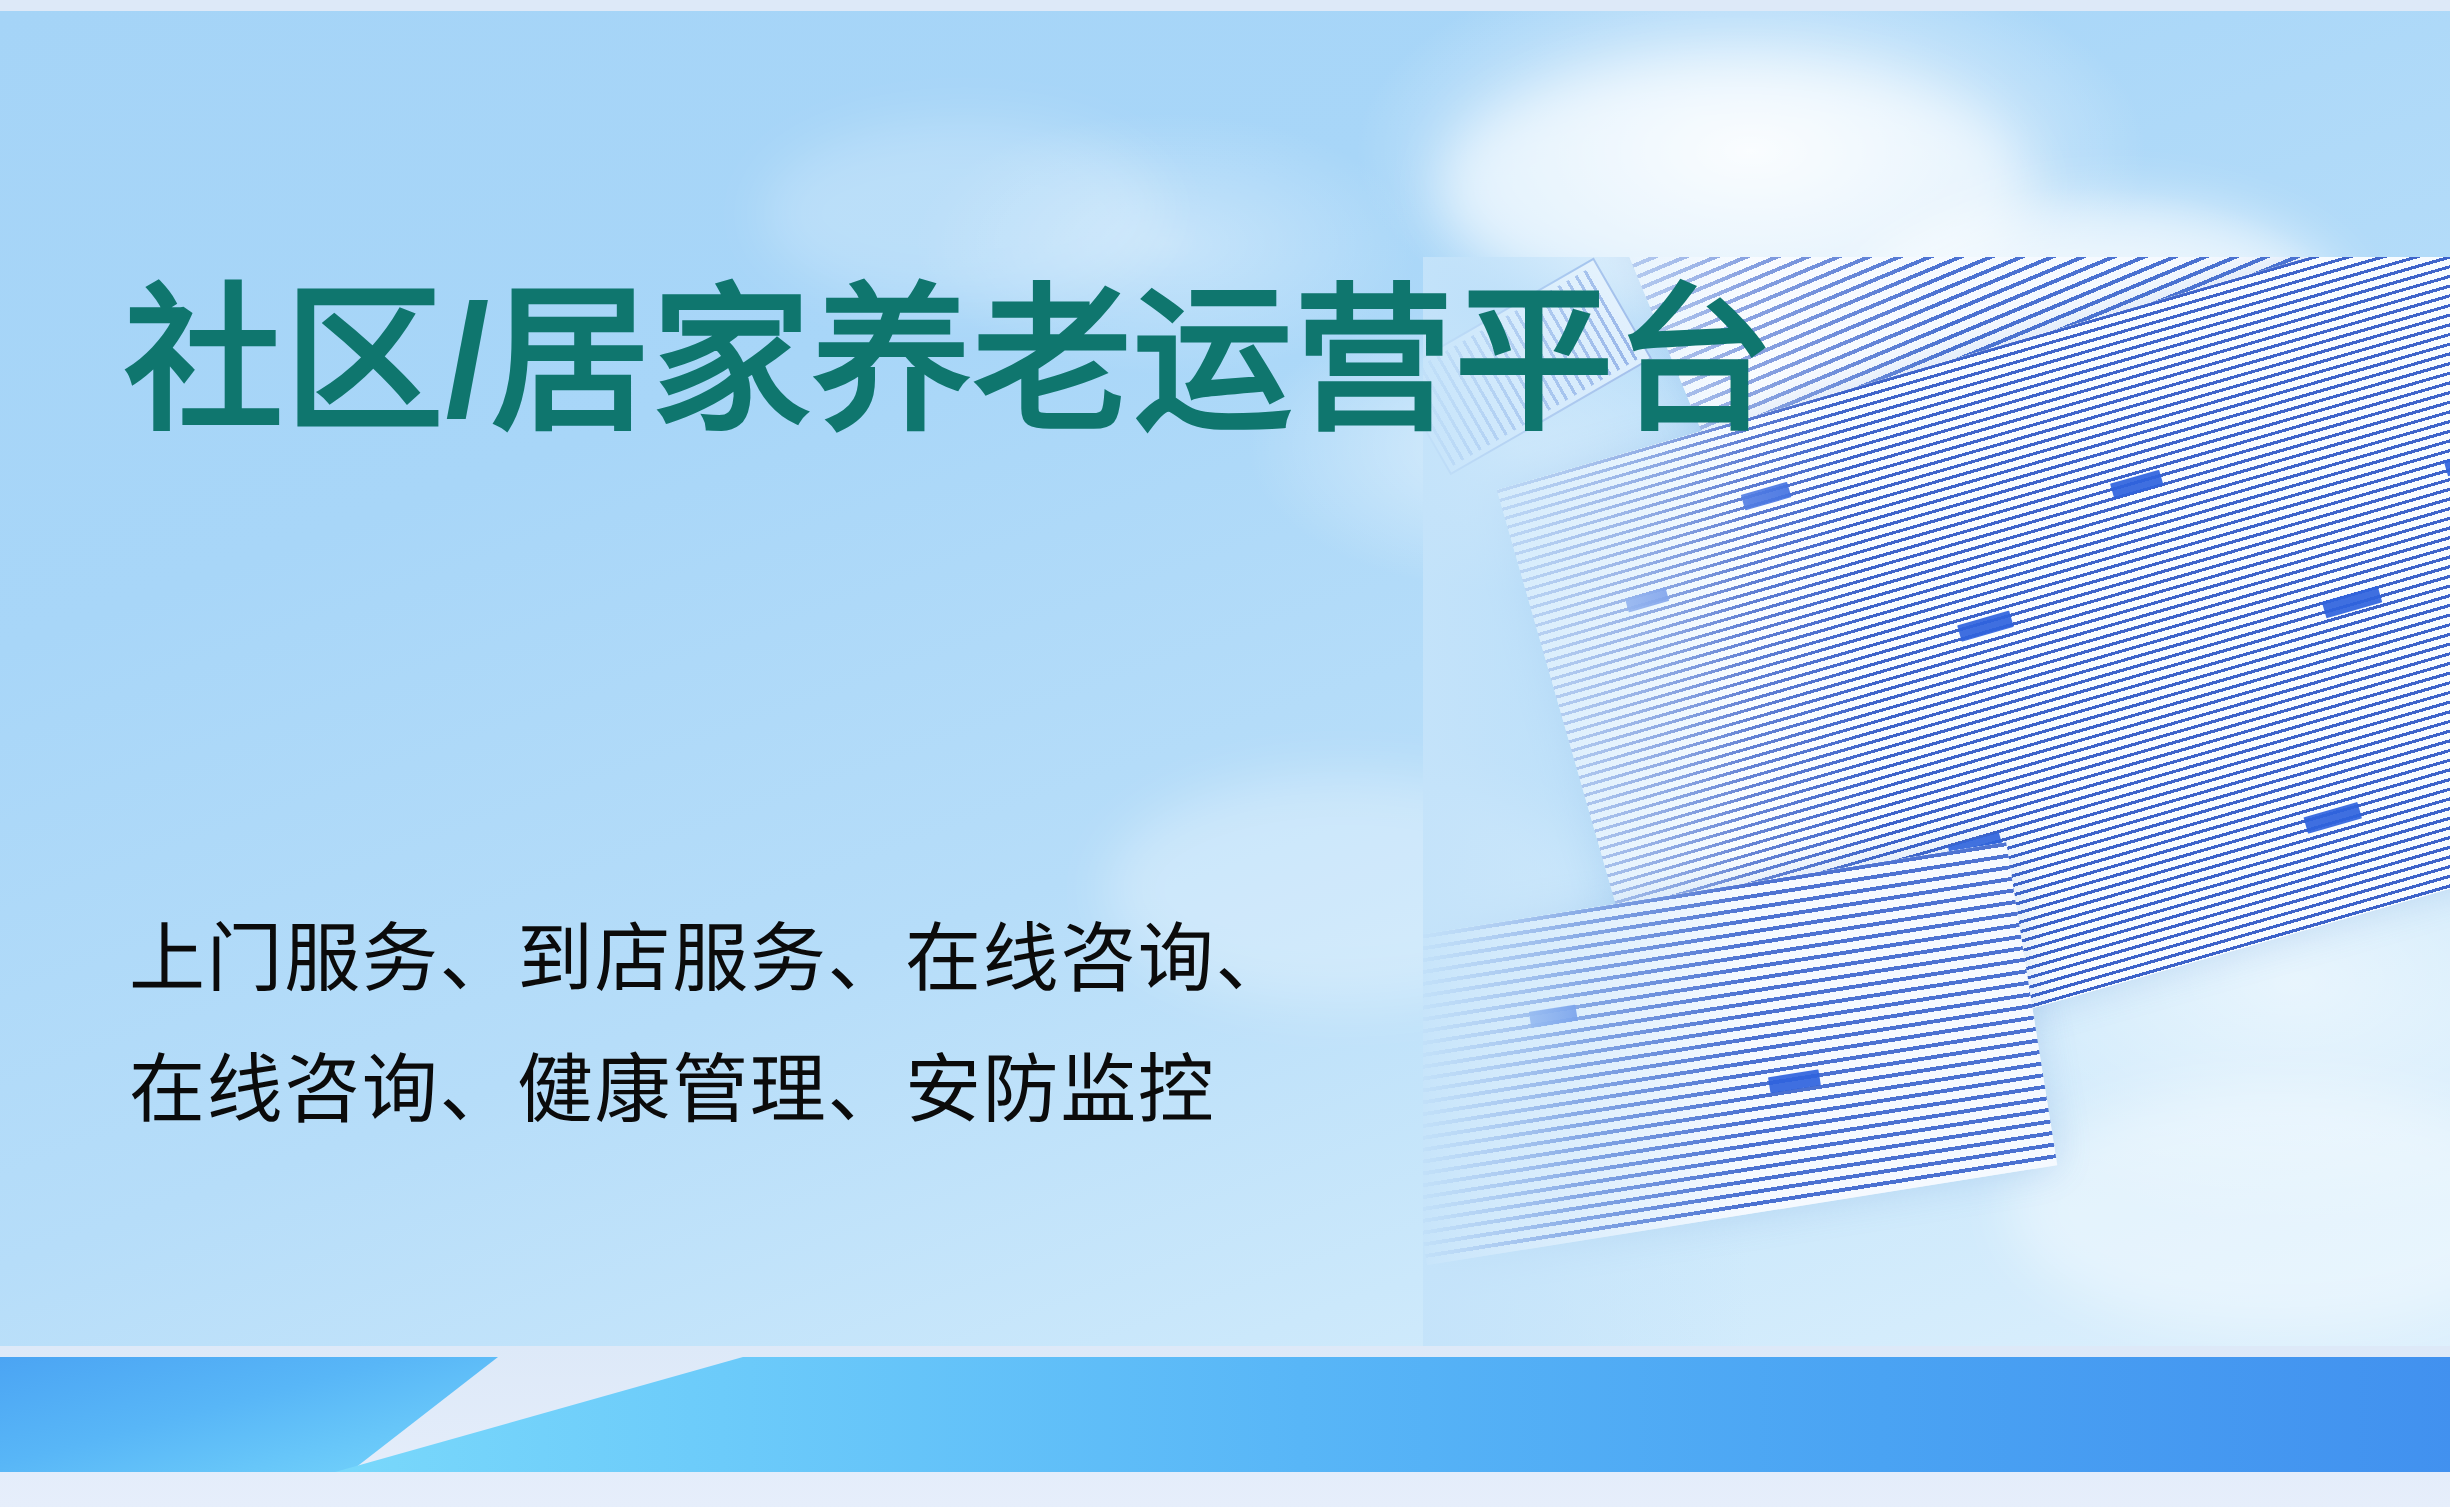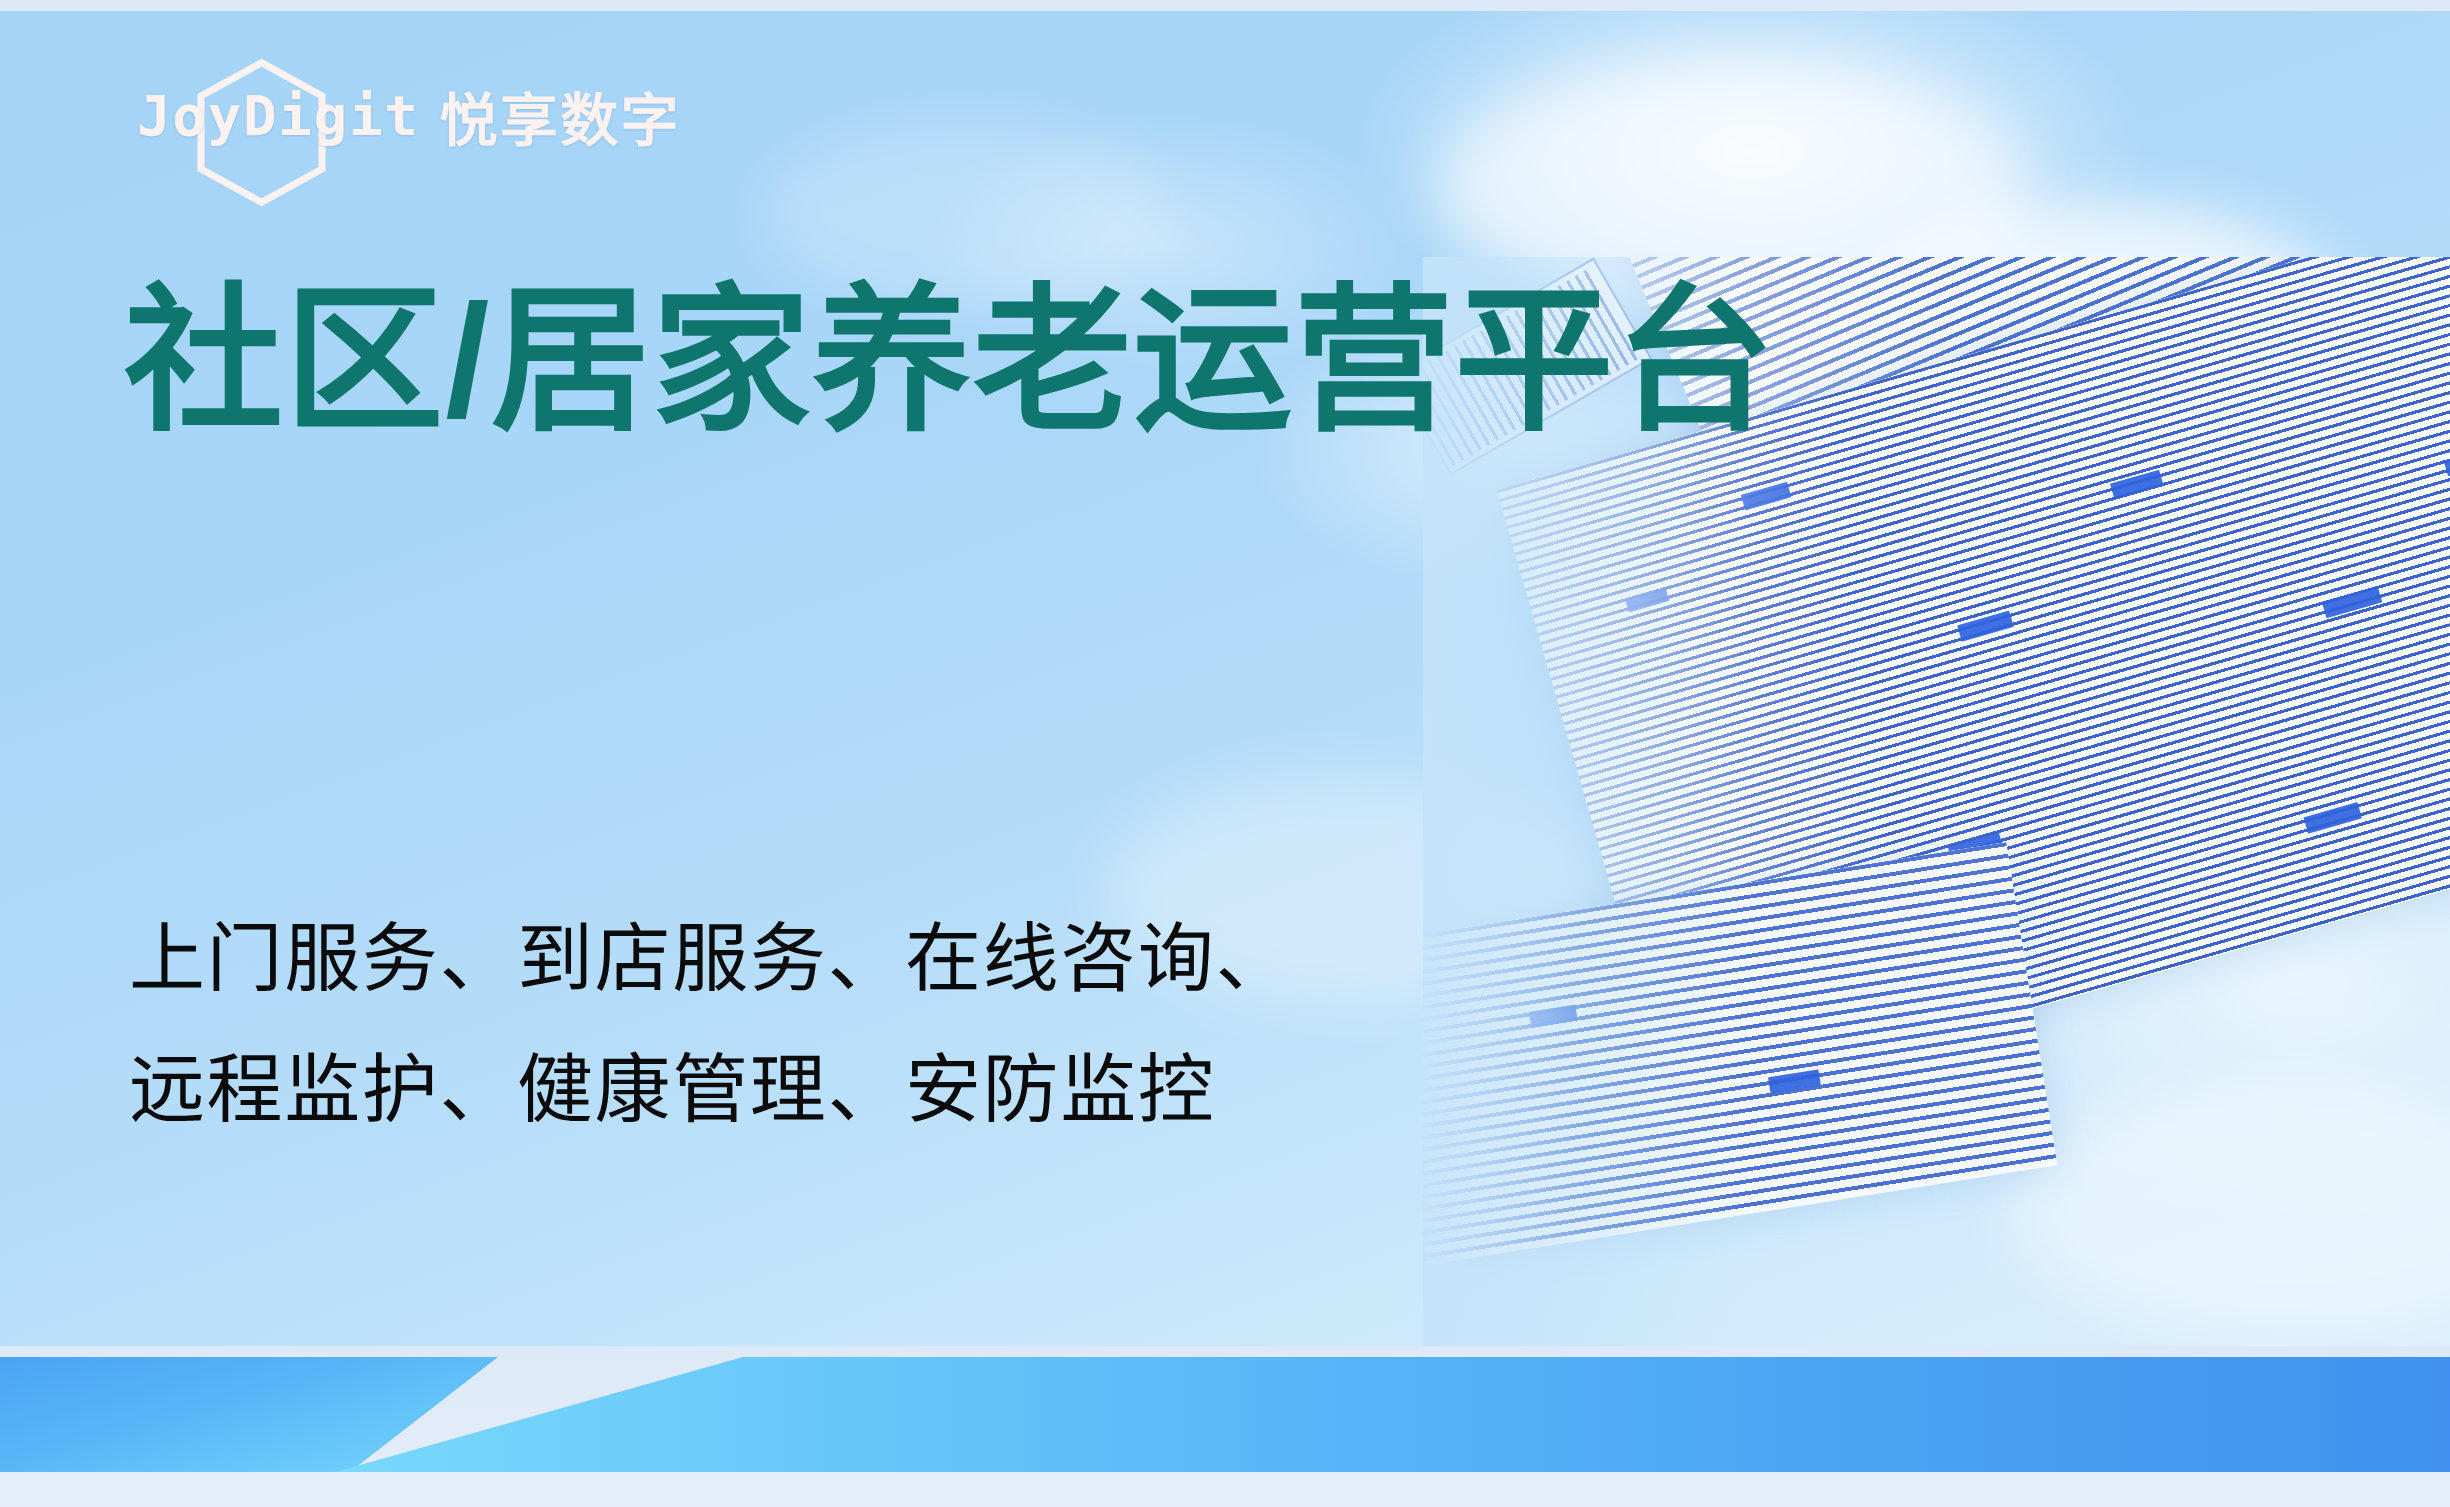--- a/index.html
+++ b/index.html
@@ -248,36 +248,27 @@
       <div class="edge-shade"></div>
     </div>
 
     <div class="canopy">
       <div class="bars"></div>
     </div>
 
     <div class="sky-fade"></div>
   </div>
 
-  <div class="logo-wrap">
-    <svg class="hexagon" viewBox="0 0 176 192">
-      <polygon points="88,6 166,49 166,143 88,186 10,143 10,49" fill="none" stroke="#fdf2f0" stroke-width="9" stroke-linejoin="miter"></polygon>
-    </svg>
-    <div class="logo-text">
-      <span class="logo-en">JoyDigit</span>
-      <span class="logo-cn">悦享数字</span>
-    </div>
-  </div>
 
   <h1 class="title">社区/居家养老运营平台</h1>
 
 
   <div class="body-lines">
     <div class="body-line">上门服务、到店服务、在线咨询、</div>
-    <div class="body-line">远程监护、健康管理、安防监控</div>
+    <div class="body-line">在线咨询、健康管理、安防监控</div>
   </div>
 
   <div class="banner">
     <div class="band band-left"></div>
     <div class="band band-right"></div>
   </div>
 
 </div>
 
 

